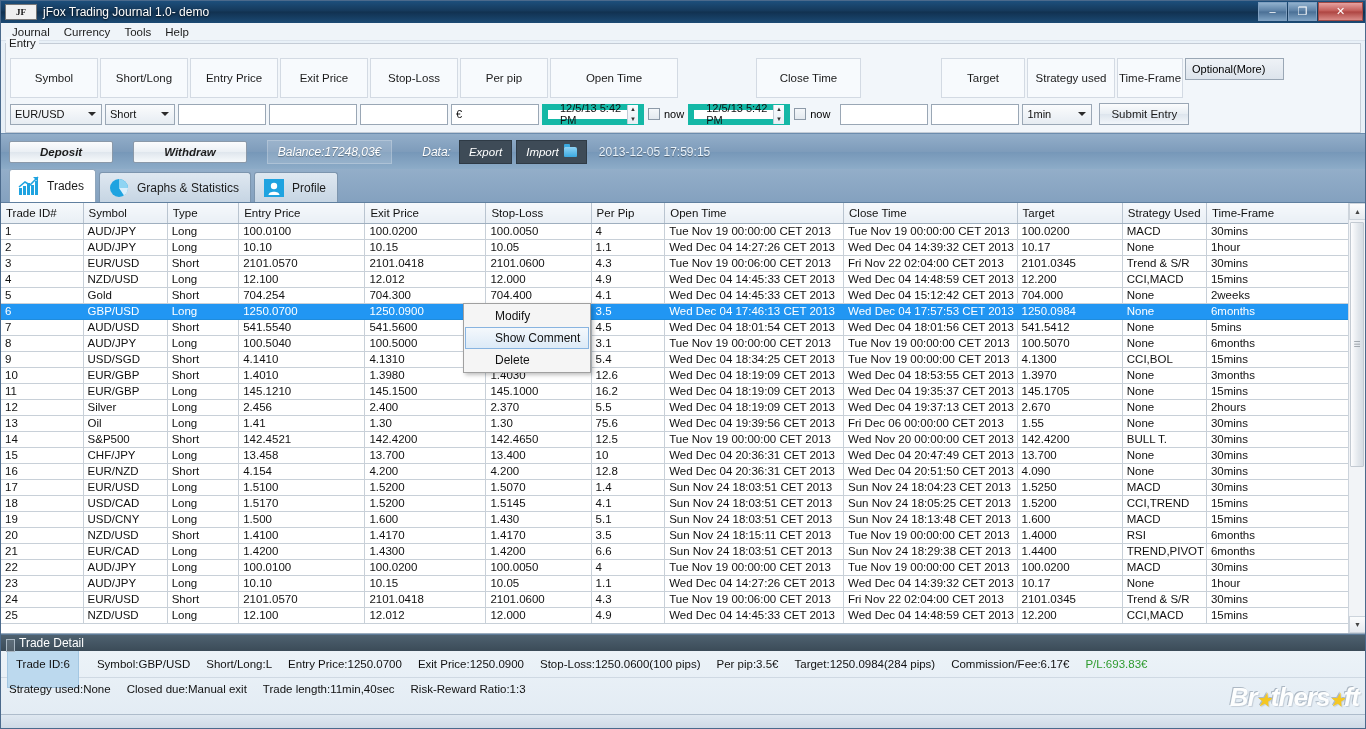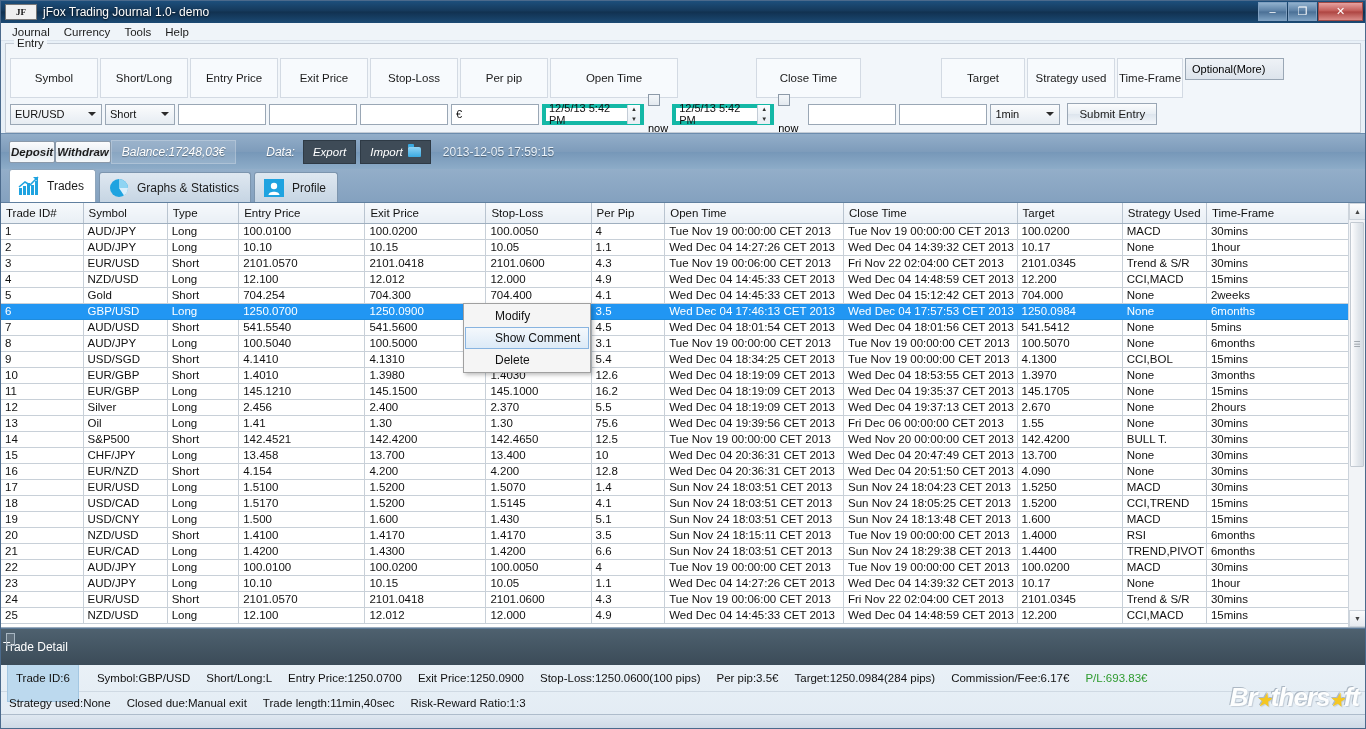--- a/index.html
+++ b/index.html
@@ -83,21 +83,21 @@
   
   .entrybox {
     margin: 2px 4px 0 4px;
     border: 1px solid #c4ccd6;
     position: relative;
     height: 88px;
     background: #f2f6fa;
     flex: 0 0 90px;
   }
   .entrybox .legend {
-    position: absolute; top: -7px; left: 8px;
+    position: absolute; top: -7px; left: 0;
     background: #f2f6fa; padding: 0 3px;
     font-size: 11.5px; color: #1b1b1b; text-align: center;
   }
   .hdr-row {
     position: absolute; top: 14px; left: 4px; right: 4px;
     height: 40px;
     display: flex; align-items: stretch;
   }
   .hdr-cell {
     border: 1px solid #d3dae3;
@@ -137,38 +137,38 @@
     border: 1px solid #9aa7b5;
     background: #ffffff;
     font-size: 11px;
     padding-left: 4px;
     color: #111;
     display: flex; align-items: center;
     font-family: "Liberation Sans", sans-serif;
   }
   .spin {
     height: 21px;
-    border: 4px solid #14b8a6;
+    border: 6px solid #14b8a6;
     background: #ffffff;
     display: flex; align-items: center;
     font-size: 11px; color: #111;
-    padding-left: 3px;
+    padding-left: 12px;
   }
   .spin .val { padding-right: 3px; }
   .spin .btns {
     width: 14px; height: 19px;
     border-left: 1px solid #c3ccd6;
     display: flex; flex-direction: column;
     background: linear-gradient(180deg,#fafcfe,#e8eef4);
   }
   .spin .btns span {
     flex: 1; display: flex; align-items: center; justify-content: center;
     font-size: 6px; color: #333; line-height: 1;
   }
-  .chk { display: flex; align-items: flex-start; gap: 16px; margin: 0 4px; flex-direction: column; }
+  .chk { display: flex; align-items: flex-end; gap: 4px; margin: 0 4px; }
   .chk .box {
     width: 12px; height: 12px;
     border: 1px solid #8d9aa8;
     background: linear-gradient(180deg,#f4f7fa,#e3e9ef);
   }
   .btn {
     height: 22px;
     border: 1px solid #9aa7b5;
     background: linear-gradient(180deg,#fbfcfd 0%,#e7edf3 50%,#dde5ed 51%,#f2f6fa 100%);
     font-size: 11.5px; color: #1b1b1b;
@@ -196,22 +196,22 @@
     flex: 0 0 36px;
   }
   .tb-btn {
     height: 22px;
     background: linear-gradient(180deg,#fbfcfd 0%,#eaeff4 50%,#dfe6ed 51%,#f6f9fb 100%);
     border: 1px solid #8a99a9;
     border-radius: 2px;
     font-size: 11.5px; font-style: italic; font-weight: bold;
     color: #1b1b1b;
     display: flex; align-items: center; justify-content: center;
-    padding: 0 1px;
-    margin-right: 0;
+    padding: 0 30px;
+    margin-right: 20px;
   }
   .tb-balance {
     height: 24px;
     background: rgba(255,255,255,.14);
     border: 1px solid rgba(255,255,255,.22);
     color: #ffffff;
     font-size: 12px; font-style: italic;
     display: flex; align-items: center;
     padding: 0 10px;
     text-shadow: 0 1px 1px rgba(0,0,0,.35);
@@ -362,26 +362,26 @@
   }
 
   
   .detailwrap {
     flex: 0 0 80px;
     background: linear-gradient(180deg,#eef4f9 0%,#e3ecf4 100%);
     position: relative;
     border-top: 1px solid #5d7a97;
   }
   .detail-header {
-    height: 36px;
+    height: 16px;
     background: linear-gradient(180deg,#4e616f 0%,#3b4b58 100%);
     color: #ffffff;
     font-size: 12px;
     display: flex; align-items: center;
-    padding-left: 2px;
+    padding-left: 18px;
     position: relative;
   }
   .detail-header:before {
     content: ""; position: absolute; left: 5px; top: 4px;
     width: 7px; height: 11px;
     border: 1px solid #a8b6c2;
     background: rgba(255,255,255,.12);
   }
   .detail-line {
     display: flex; align-items: center;

